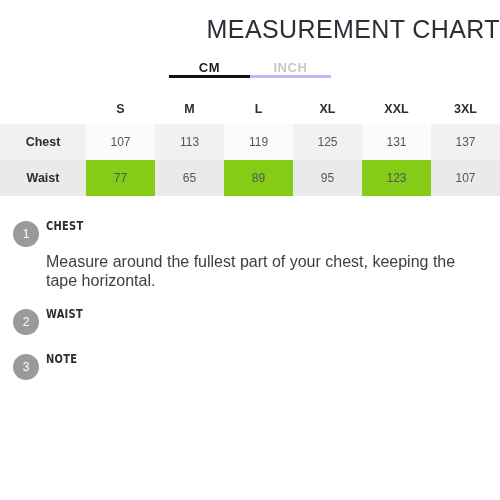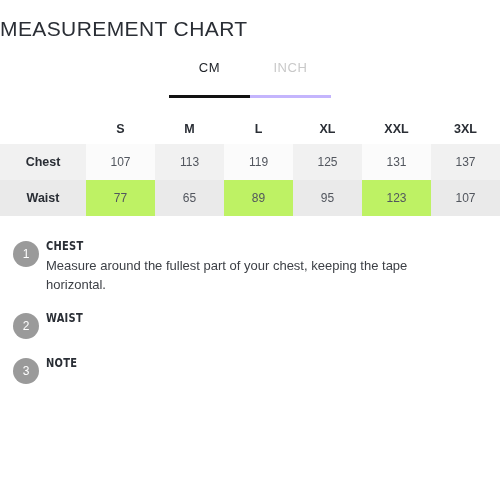--- a/index.html
+++ b/index.html
@@ -10,43 +10,43 @@
     width: 500px;
     height: 500px;
     background: #ffffff;
     font-family: "Liberation Sans", sans-serif;
     color: #2f3238;
     overflow: hidden;
   }
 
   
   .title {
-    text-align: left;
-    font-size: 21px;
+    text-align: right;
+    font-size: 25px;
     font-weight: 400;
     letter-spacing: 0.4px;
     color: #2a2e35;
     margin: 0;
     padding-top: 16px;
     line-height: 26px;
   }
 
   
   .tabs {
     display: flex;
     justify-content: center;
     margin-top: 18px;
   }
   .tab {
     width: 81px;
     text-align: center;
     font-size: 13px;
-    font-weight: 400;
+    font-weight: 700;
     letter-spacing: 0.6px;
-    padding-bottom: 20px;
+    padding-bottom: 0;
     cursor: pointer;
     user-select: none;
   }
   .tab.active {
     color: #1d2026;
     border-bottom: 3px solid #111111;
   }
   .tab.inactive {
     color: #c9c9c9;
     border-bottom: 3px solid #c4b5fd;
@@ -100,21 +100,21 @@
   tbody tr td.plain,
   tbody tr th.plain {
     background: #fbfbfb;
   }
   tbody tr.row-alt td.shaded,
   tbody tr.row-alt th.shaded {
     background: #eaeaea;
   }
   tbody tr.row-alt td.plain,
   tbody tr.row-alt th.plain {
-    background: #bef264;
+    background: #84cc16;
   }
 
   
   .notes {
     margin-top: 22px;
     padding-left: 13px;
     padding-right: 14px;
   }
   .note-item {
     display: flex;
@@ -144,24 +144,24 @@
     font-weight: 700;
     font-size: 12.5px;
     letter-spacing: 0.3px;
     color: #2a2e35;
     text-transform: uppercase;
     line-height: 15px;
     transform: scaleX(0.88);
     transform-origin: left center;
   }
   .note-text {
-    font-size: 13px;
+    font-size: 16px;
     line-height: 19px;
     color: #3d4046;
-    margin-top: 3px;
+    margin-top: 19px;
     max-width: 420px;
   }
 </style>
 </head>
 <body>
 
 <h1 class="title">MEASUREMENT CHART</h1>
 
 <div class="tabs">
   <div class="tab active">CM</div>

